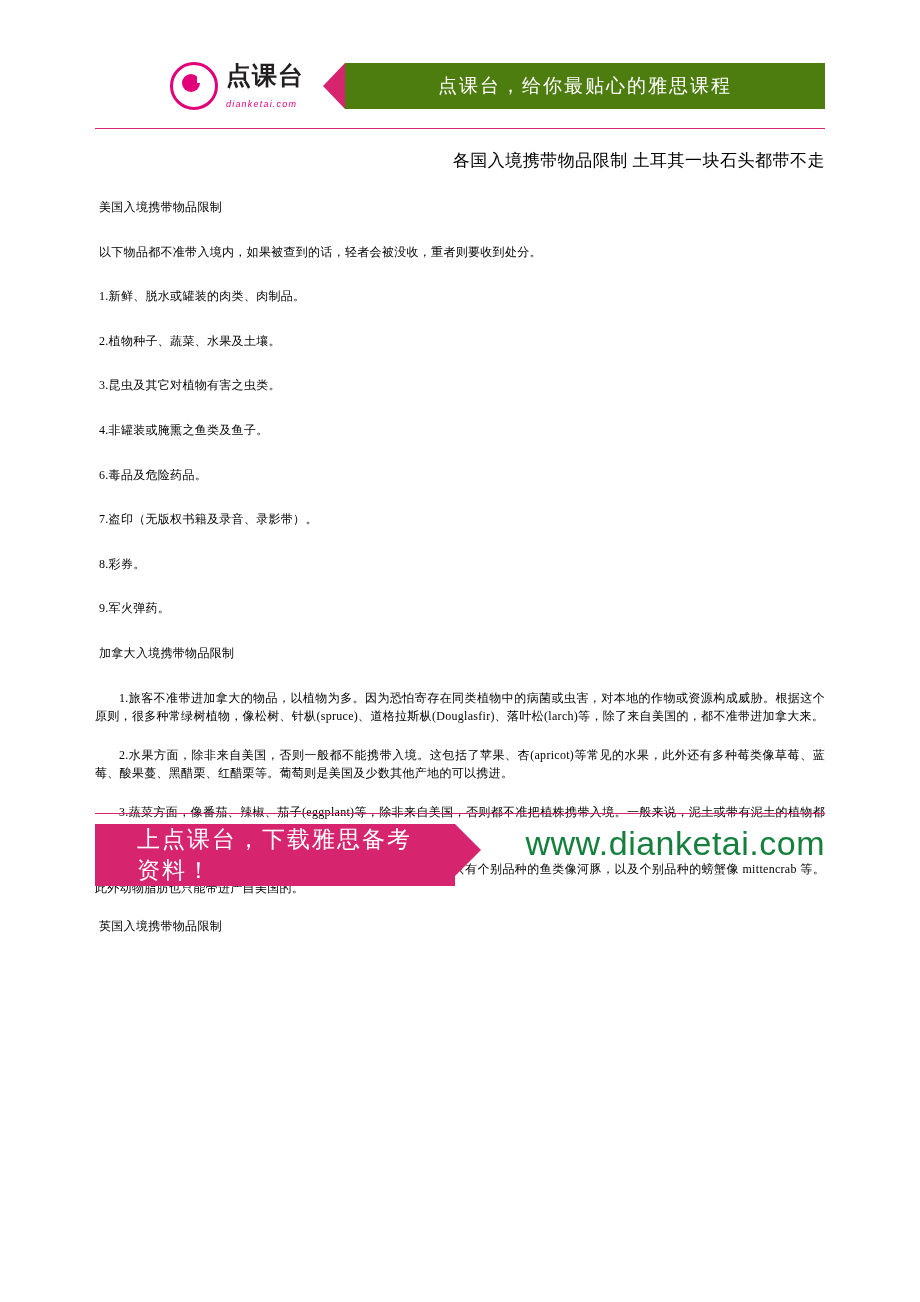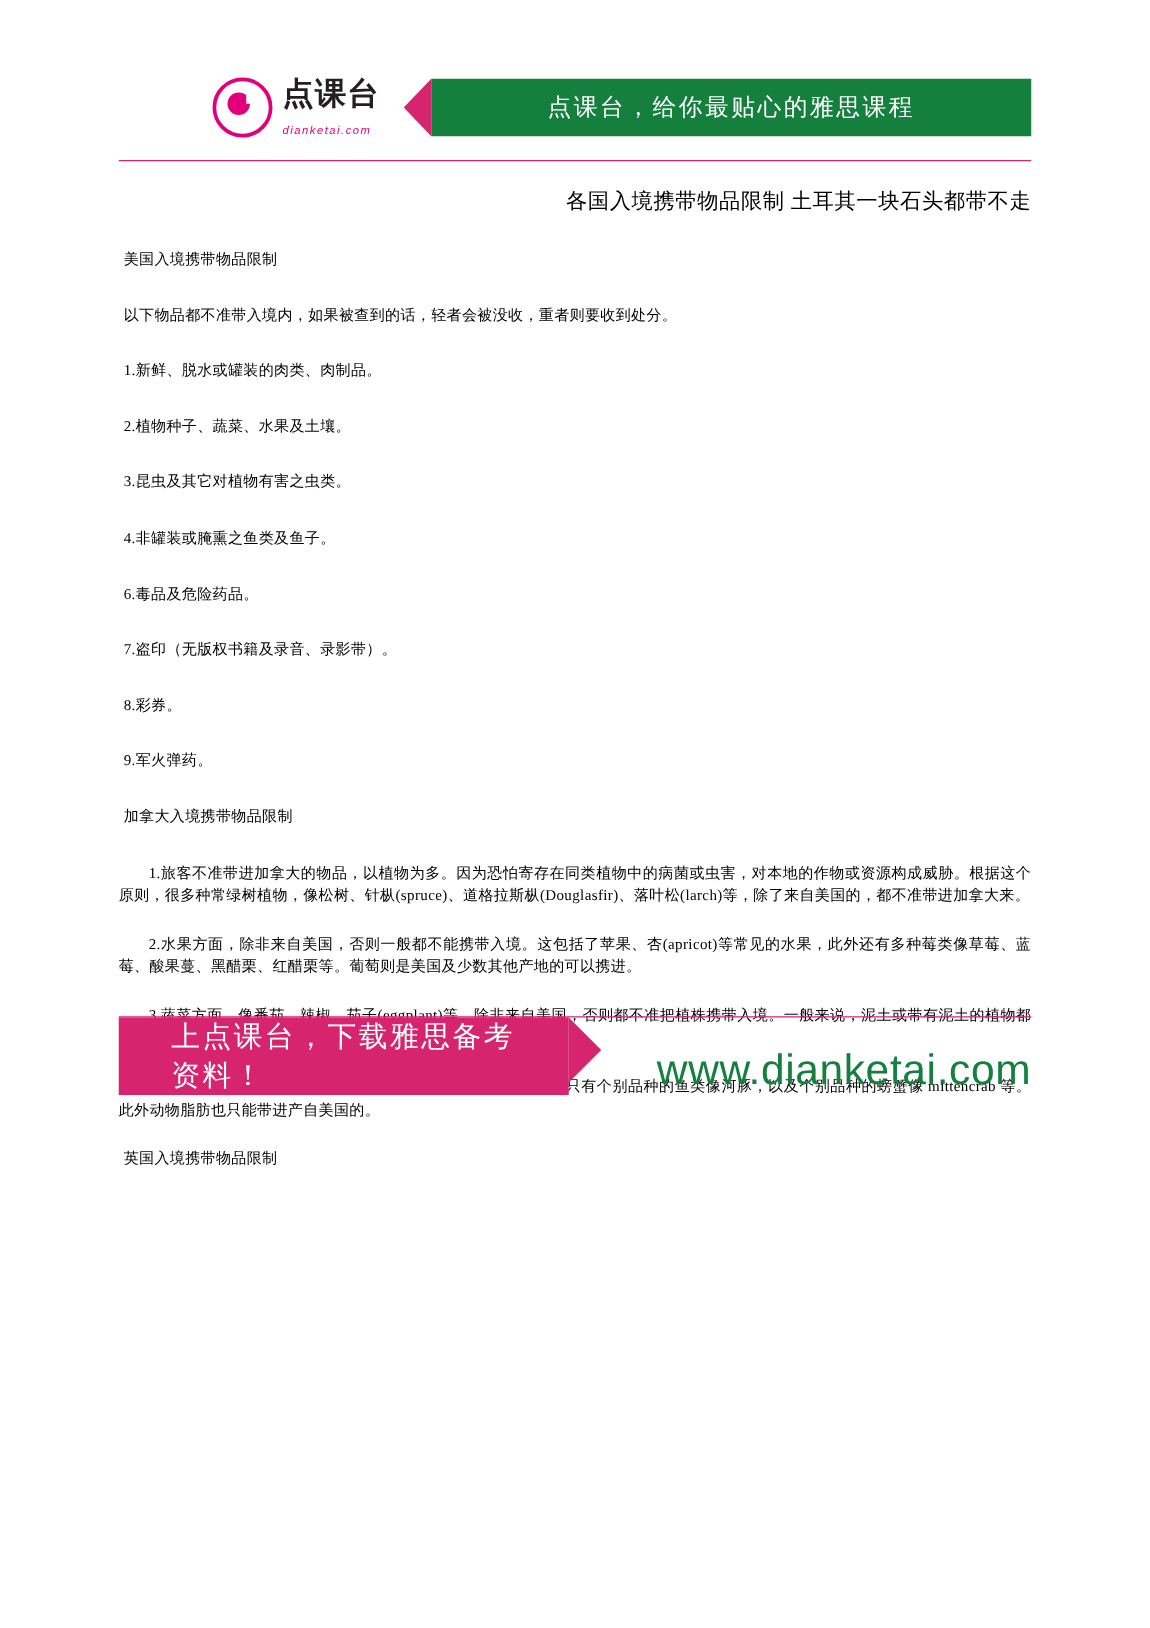--- a/index.html
+++ b/index.html
@@ -83,21 +83,21 @@
     font-family: "Liberation Sans", sans-serif;
     font-size: 9px;
     color: #e2007a;
     letter-spacing: 1.2px;
     margin-top: 12px;
     font-style: italic;
   }
   .header-banner {
     flex: 1;
     height: 46px;
-    background: #15803d;
+    background: #4d7c0f;
     color: #ffffff;
     display: flex;
     align-items: center;
     justify-content: center;
     font-family: "Liberation Sans", sans-serif;
     font-size: 19px;
     letter-spacing: 2px;
     margin-left: 10px;
     position: relative;
   }
@@ -156,21 +156,21 @@
     width: 920px;
   }
   .footer-rule {
     border-top: 1px solid #d6246e;
     margin: 0 95px 10px 95px;
   }
   .footer-bar {
     margin: 0 95px;
     height: 52px;
     display: flex;
-    align-items: flex-end;
+    align-items: flex-start;
     margin-bottom: 36px;
     gap: 40px;
   }
   .footer-left {
     background: #d6246e;
     color: #ffffff;
     display: flex;
     align-items: center;
     padding-left: 42px;
     padding-right: 30px;

